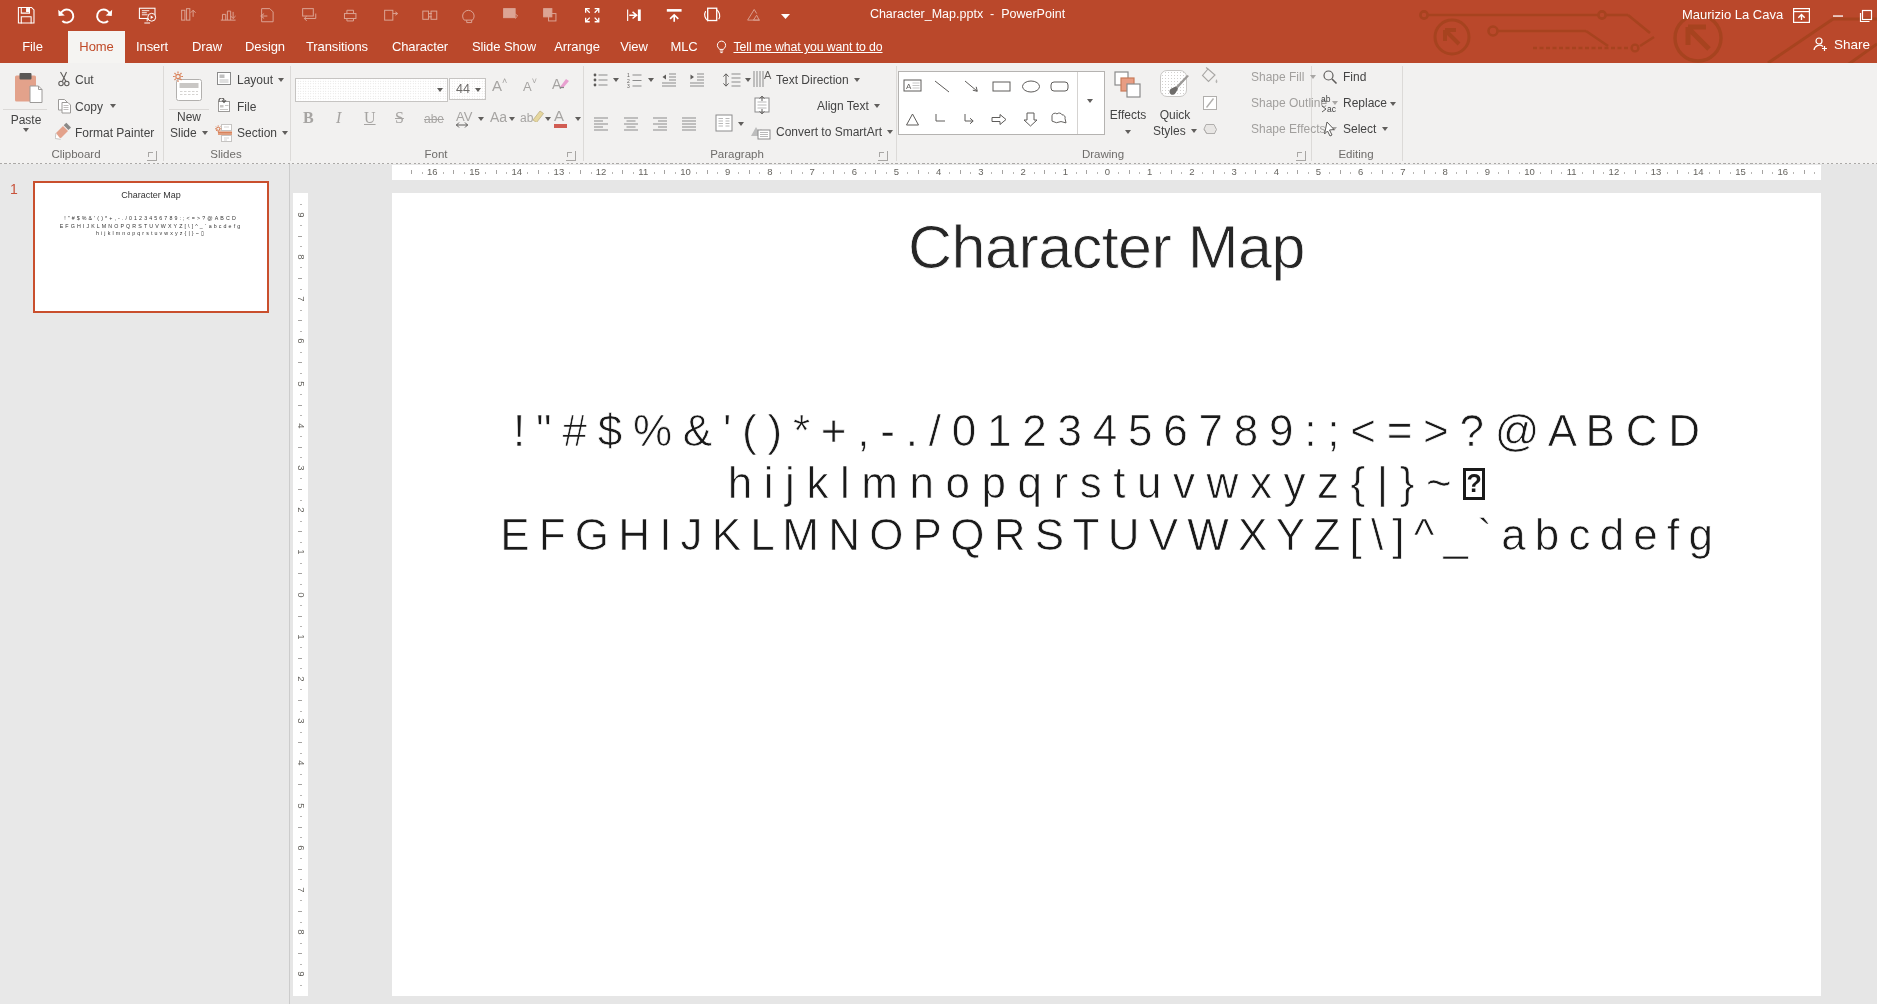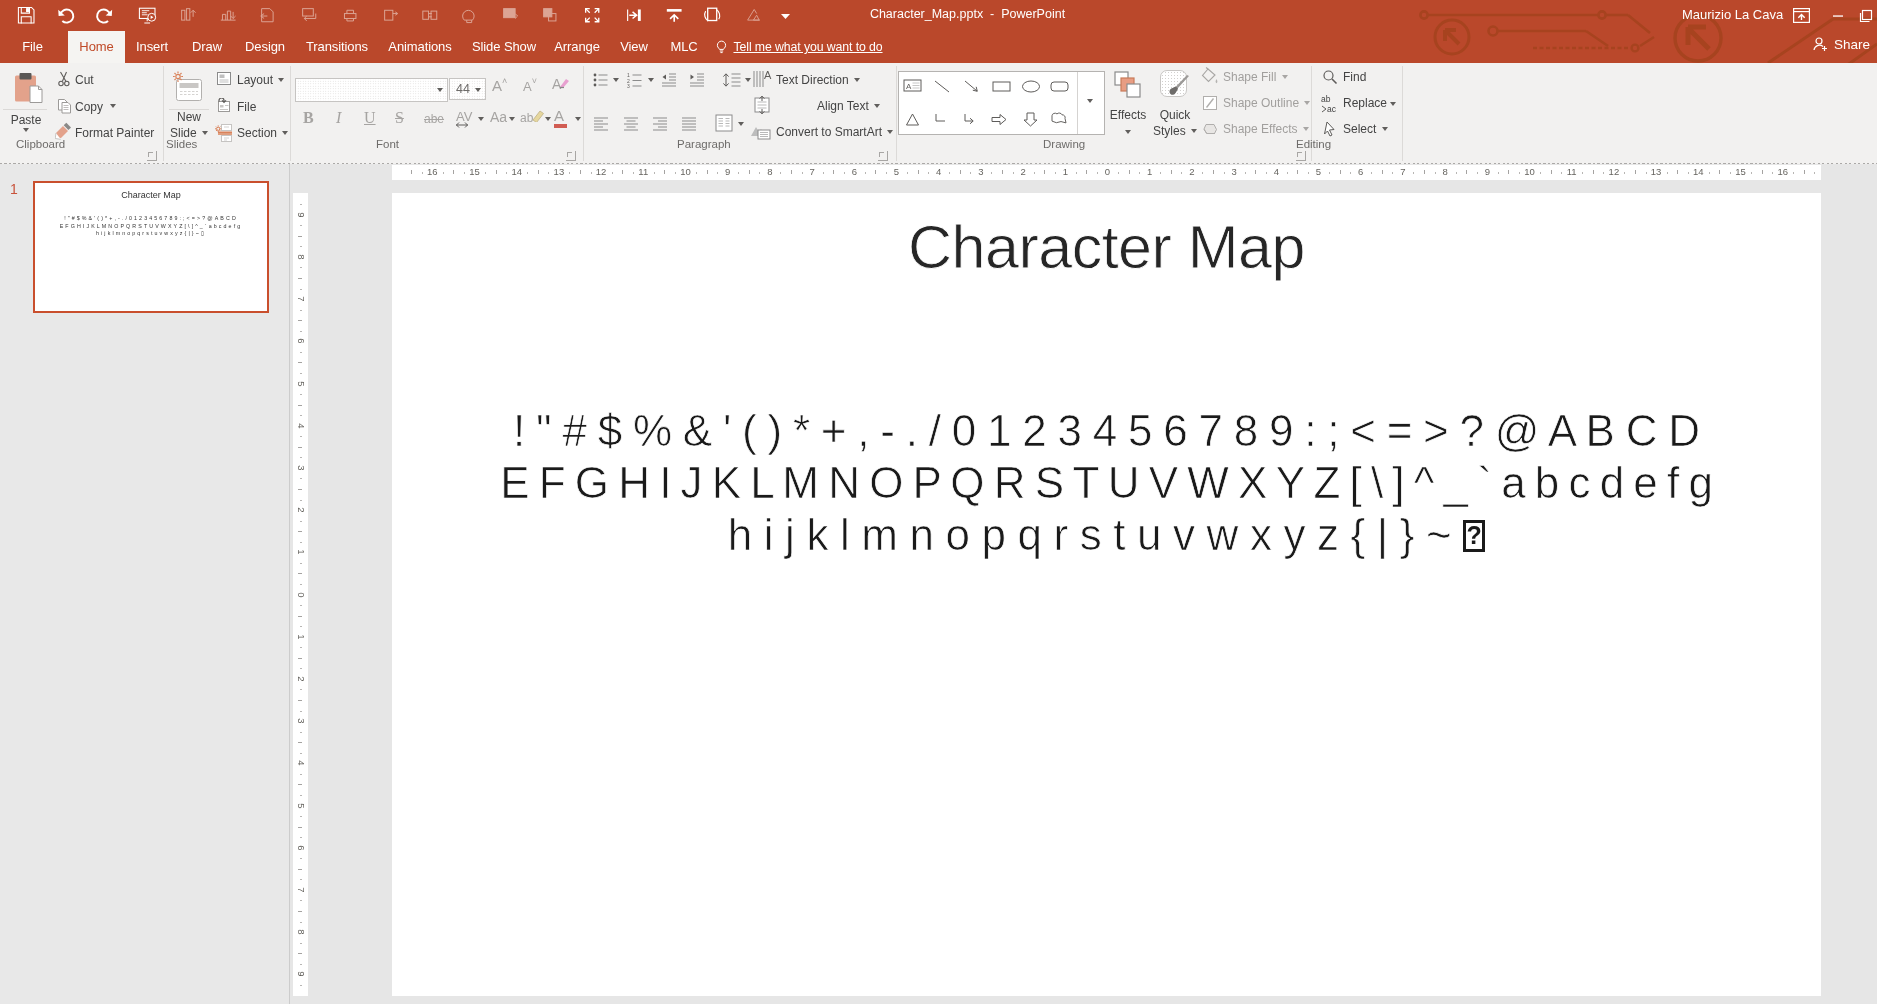--- a/index.html
+++ b/index.html
@@ -10,30 +10,30 @@
   #tabrow{left:0;top:31px;width:1877px;height:32px;background:#BA482B;}
   #ribbon{left:0;top:63px;width:1877px;height:101px;background:#F2F1F0;background-image:radial-gradient(#EDECEB 0.6px, transparent 0.7px);background-size:4px 4px;}
   #contentarea{left:0;top:164px;width:1877px;height:840px;background:#E6E6E6;}
   #panel{left:0;top:164px;width:289px;height:840px;background:#E8E8E8;border-right:1px solid #CCCCCC;}
   .doc-title{color:#fff;font-size:12.5px;}
   .tab{position:absolute;top:0;height:32px;line-height:31px;color:#fff;font-size:13px;letter-spacing:-0.1px;text-align:center;}
   .tab.sel{background:#F5F4F2;color:#C04A28;}
   .wbtn{position:absolute;top:0;z-index:2;width:34px;height:31px;display:flex;align-items:center;justify-content:center;color:#fff;}
   
   .sep{position:absolute;top:3px;height:95px;width:1px;background:#DCDAD8;}
-  .grp-label{position:absolute;top:75px;font-size:11.5px;color:#6E6C6A;text-align:left;}
+  .grp-label{position:absolute;top:85px;font-size:11.5px;color:#6E6C6A;text-align:center;}
   .btn-label{position:absolute;font-size:12px;color:#444;white-space:nowrap;}
   .launcher{position:absolute;width:9px;height:9px;border-left:1px solid #A8A6A4;border-top:1px solid #A8A6A4;}
   .launcher::after{content:"";position:absolute;left:2.5px;top:2.5px;width:4px;height:4px;border-right:1.4px solid #A8A6A4;border-bottom:1.4px solid #A8A6A4;}
   .launcher{transform:rotate(180deg);}
   .caret{position:absolute;width:0;height:0;border-left:3.5px solid transparent;border-right:3.5px solid transparent;border-top:4px solid #605E5C;}
   .caret-in{display:inline-block;width:0;height:0;border-left:3.5px solid transparent;border-right:3.5px solid transparent;border-top:4px solid #605E5C;vertical-align:2px;margin-left:2px;}
   .icon16{width:16px;height:16px;}
   .fonticon{color:#A6A4A2;}
-  .dis2{color:#A19F9D;}
+  .dis2{color:#A19F9D;margin-left:28px;}
   .dis3{border-top-color:#A8A6A4;}
   #fontbox{left:295px;top:15px;width:151px;height:22px;background:#fff;border:1px solid #C6C4C2;
      background-image:radial-gradient(#DCDAD8 0.5px, transparent 0.6px);background-size:2.5px 2.5px;background-position:1px 1px;}
   #sizebox{left:449px;top:15px;width:37px;height:22px;background:#fff;border:1px solid #C6C4C2;font-size:12.5px;color:#6E6C6A;padding:3px 0 0 6px;box-sizing:border-box;background-image:radial-gradient(#DCDAD8 0.5px, transparent 0.6px);background-size:2.5px 2.5px;background-position:1px 1px;}
   #shapebox{left:898px;top:8px;width:207px;height:64px;background:#fff;border:1px solid #B5B3B1;box-sizing:border-box;}
   
   .rulnum{position:absolute;font-size:9.5px;color:#66645F;}
   .tickv{position:absolute;width:1px;height:4px;background:#A5A3A1;}
   .dotv{position:absolute;width:1px;height:1.6px;background:#B8B6B4;}
   .tickh{position:absolute;height:1px;width:4px;background:#A5A3A1;}
@@ -161,21 +161,21 @@
       </svg>
     </div>
 </div>
 <div id="tabrow" class="abs">
   <div class="tab" style="left:2px;width:61px;">File</div>
   <div class="tab sel" style="left:68px;width:57px;">Home</div>
   <div class="tab" style="left:122px;width:60px;">Insert</div>
   <div class="tab" style="left:177px;width:60px;">Draw</div>
   <div class="tab" style="left:235px;width:60px;">Design</div>
   <div class="tab" style="left:302px;width:70px;">Transitions</div>
-  <div class="tab" style="left:385px;width:70px;">Animations</div>
+  <div class="tab" style="left:385px;width:70px;">Character</div>
   <div class="tab" style="left:469px;width:70px;">Slide Show</div>
   <div class="tab" style="left:547px;width:60px;">Arrange</div>
   <div class="tab" style="left:604px;width:60px;">View</div>
   <div class="tab" style="left:654px;width:60px;">MLC</div>
   <div class="tab" id="tellme" style="left:709px;width:180px;text-decoration:underline;"><svg width="13" height="15" viewBox="0 0 13 15" fill="none" stroke="#fff" stroke-width="1" style="vertical-align:-3px;margin-right:5px">
         <path d="M3.8 9.3 a4.1 4.1 0 1 1 5.4 0 l-0.7 1.1 h-4 z"></path>
         <path d="M4.8 12 h3.4 M5.4 13.6 h2.2"></path>
       </svg><span style="font-size:12.3px;letter-spacing:-0.1px">Tell me what you want to do</span></div>
   <div style="position:absolute;left:1812px;top:5px;color:#fff;font-size:13.5px;z-index:2" id="share">
     <svg width="17" height="17" viewBox="0 0 17 17" fill="none" stroke="#fff" stroke-width="1.2" style="vertical-align:-4px;margin-right:5px">
@@ -715,16 +715,16 @@
     <div class="doth" style="top:749.6500000000001px;left:7px;"></div>
     <div class="tickh" style="top:760.2px;left:5px;"></div>
     <div class="doth" style="top:770.75px;left:7px;"></div>
     <div class="doth" style="top:791.85px;left:7px;"></div>
   </div>
 
 <div class="abs" id="slide" style="left:392px;top:193px;width:1429px;height:803px;background:#fff;">
   <div style="position:absolute;left:0;top:20px;width:100%;text-align:center;font-size:61px;line-height:68px;letter-spacing:-0.5px;color:#262626;-webkit-text-stroke:0.8px #ffffff;">Character Map</div>
   <div id="charmap" style="position:absolute;left:0;top:212px;width:100%;text-align:center;font-size:44px;color:#1a1a1a;line-height:52px;-webkit-text-stroke:0.7px #ffffff;">
     <div style="word-spacing:-1.45px">! " # $ % &amp; ' ( ) * + , - . / 0 1 2 3 4 5 6 7 8 9 : ; &lt; = &gt; ? @ A B C D</div>
+    <div style="word-spacing:-0.68px">h i j k l m n o p q r s t u v w x y z { | } ~ <span id="tofu">?</span></div>
     <div style="word-spacing:-3.03px">E F G H I J K L M N O P Q R S T U V W X Y Z [ \ ] ^ _ ` a b c d e f g</div>
-    <div style="word-spacing:-0.68px">h i j k l m n o p q r s t u v w x y z { | } ~ <span id="tofu">?</span></div>
   </div>
 </div>
 
 </body></html>

